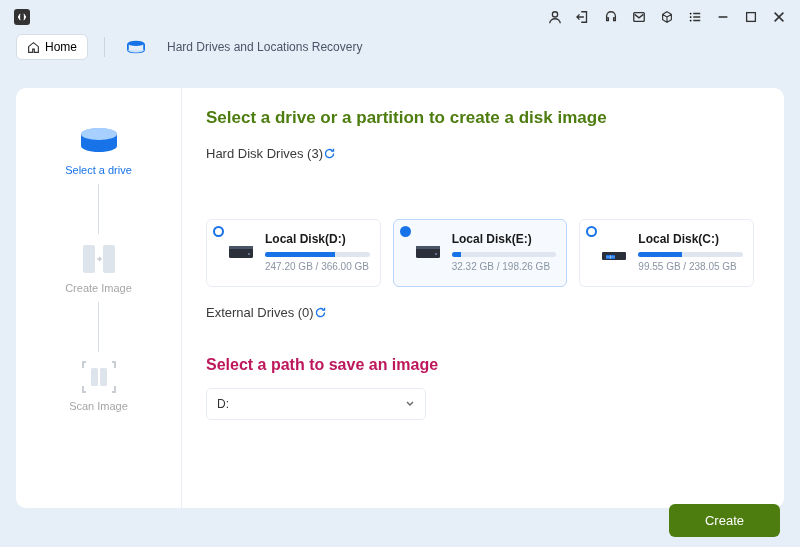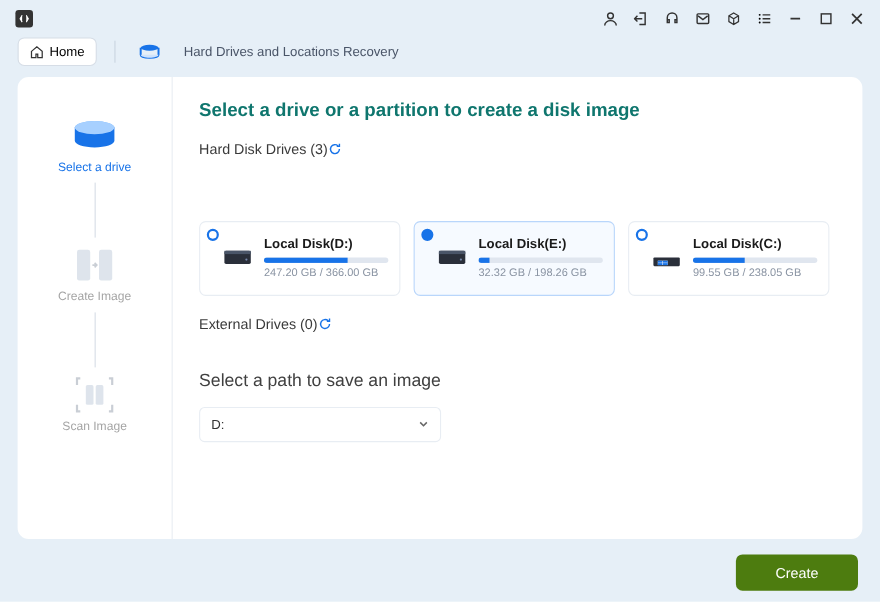--- a/index.html
+++ b/index.html
@@ -3,40 +3,40 @@
 <meta charset="utf-8">
 <style>
 * { box-sizing: border-box; margin: 0; padding: 0; }
 body { font-family: -apple-system, BlinkMacSystemFont, 'Segoe UI', sans-serif; background: #e6eff7; width: 800px; height: 547px; overflow: hidden; font-size: 13px; color: #333; }
 .titlebar { display: flex; align-items: center; justify-content: space-between; padding: 8px 14px; height: 34px; }
 .titlebar-left { display: flex; align-items: center; gap: 8px; }
 .logo { width: 16px; height: 16px; background: #333; border-radius: 3px; display: flex; align-items: center; justify-content: center; color: #fff; font-size: 10px; }
 .app-title { font-size: 12px; font-weight: 600; color: #333; }
 .titlebar-right { display: flex; align-items: center; gap: 14px; }
 .tb-icon { width: 14px; height: 14px; cursor: pointer; color: #333; }
-.toolbar { display: flex; align-items: center; gap: 16px; padding: 0 16px 10px 16px; }
+.toolbar { display: flex; align-items: center; gap: 16px; padding: 0 16px 28px 16px; }
 .home-btn { display: flex; align-items: center; gap: 5px; background: #fff; border: 1px solid #d6dde6; border-radius: 6px; padding: 5px 10px; font-size: 12px; cursor: pointer; font-weight: 500; }
 .home-btn svg { width: 13px; height: 13px; }
 .breadcrumb-sec { display: flex; align-items: center; gap: 20px; justify-content: flex-end; }
 .bc-divider { width: 1px; height: 20px; background: #c9d4e0; }
 .bc-icon { width: 22px; height: 18px; color: #1873e8; }
 .bc-text { font-size: 12px; color: #4a5568; font-weight: 500; }
 .main-panel { background: #fff; margin: 0 16px; border-radius: 10px; height: 420px; display: flex; position: relative; }
-.sidebar { width: 141px; border-right: 1px solid #e8edf3; padding-top: 36px; display: flex; flex-direction: column; align-items: center; }
+.sidebar { width: 166px; border-right: 1px solid #e8edf3; padding-top: 36px; display: flex; flex-direction: column; align-items: center; }
 .side-step { display: flex; flex-direction: column; align-items: center; gap: 6px; width: 100%; }
 .side-step.inactive { opacity: 0.45; }
 .side-icon { width: 48px; height: 34px; display: flex; align-items: center; justify-content: center; }
 .side-label { font-size: 11px; font-weight: 500; }
 .side-step.active .side-label { color: #1873e8; }
 .vline { width: 1px; height: 50px; background: #d6dde6; margin: 8px 0; }
 .content { flex: 1; padding: 20px 30px 10px 24px; overflow-y: auto; position: relative; }
 .content::-webkit-scrollbar { width: 5px; }
 .content::-webkit-scrollbar-thumb { background: #c9d4e0; border-radius: 3px; }
-h2.main-heading { font-size: 17px; font-weight: 700; margin-bottom: 18px; color: #0f766e; }
-h2.sub-heading { font-size: 16px; font-weight: 400; margin-top: 36px; margin-bottom: 14px; color: #404040; }
+h2.main-heading { font-size: 17px; font-weight: 700; margin-bottom: 18px; color: #4d7c0f; }
+h2.sub-heading { font-size: 16px; font-weight: 700; margin-top: 36px; margin-bottom: 14px; color: #be185d; }
 .section-label { font-size: 13px; color: #3a3a3a; margin-bottom: 10px; display: flex; align-items: center; gap: 0; }
 .refresh-icon { width: 13px; height: 13px; color: #1873e8; cursor: pointer; }
 .drives-row { display: flex; gap: 12px; margin-bottom: 18px; }
 .drive-card { position: relative; flex: 1; border: 1px solid #e8edf3; border-radius: 6px; padding: 10px 10px 10px 10px; display: flex; gap: 10px; cursor: pointer; min-height: 68px; background: #fff; margin-top: 48px; }
 .drive-card.selected { border-color: #b9d6fb; background: #f6faff; }
 .radio { position: absolute; top: 6px; left: 6px; width: 11px; height: 11px; border: 2px solid #1873e8; border-radius: 50%; }
 .radio.filled { background: #1873e8; }
 .disk-icon { width: 28px; height: 28px; margin-top: 6px; margin-left: 10px; }
 .drive-info { flex: 1; display: flex; flex-direction: column; gap: 4px; margin-top: 2px; }
 .drive-name { font-size: 12px; font-weight: 600; color: #1a1a1a; }

